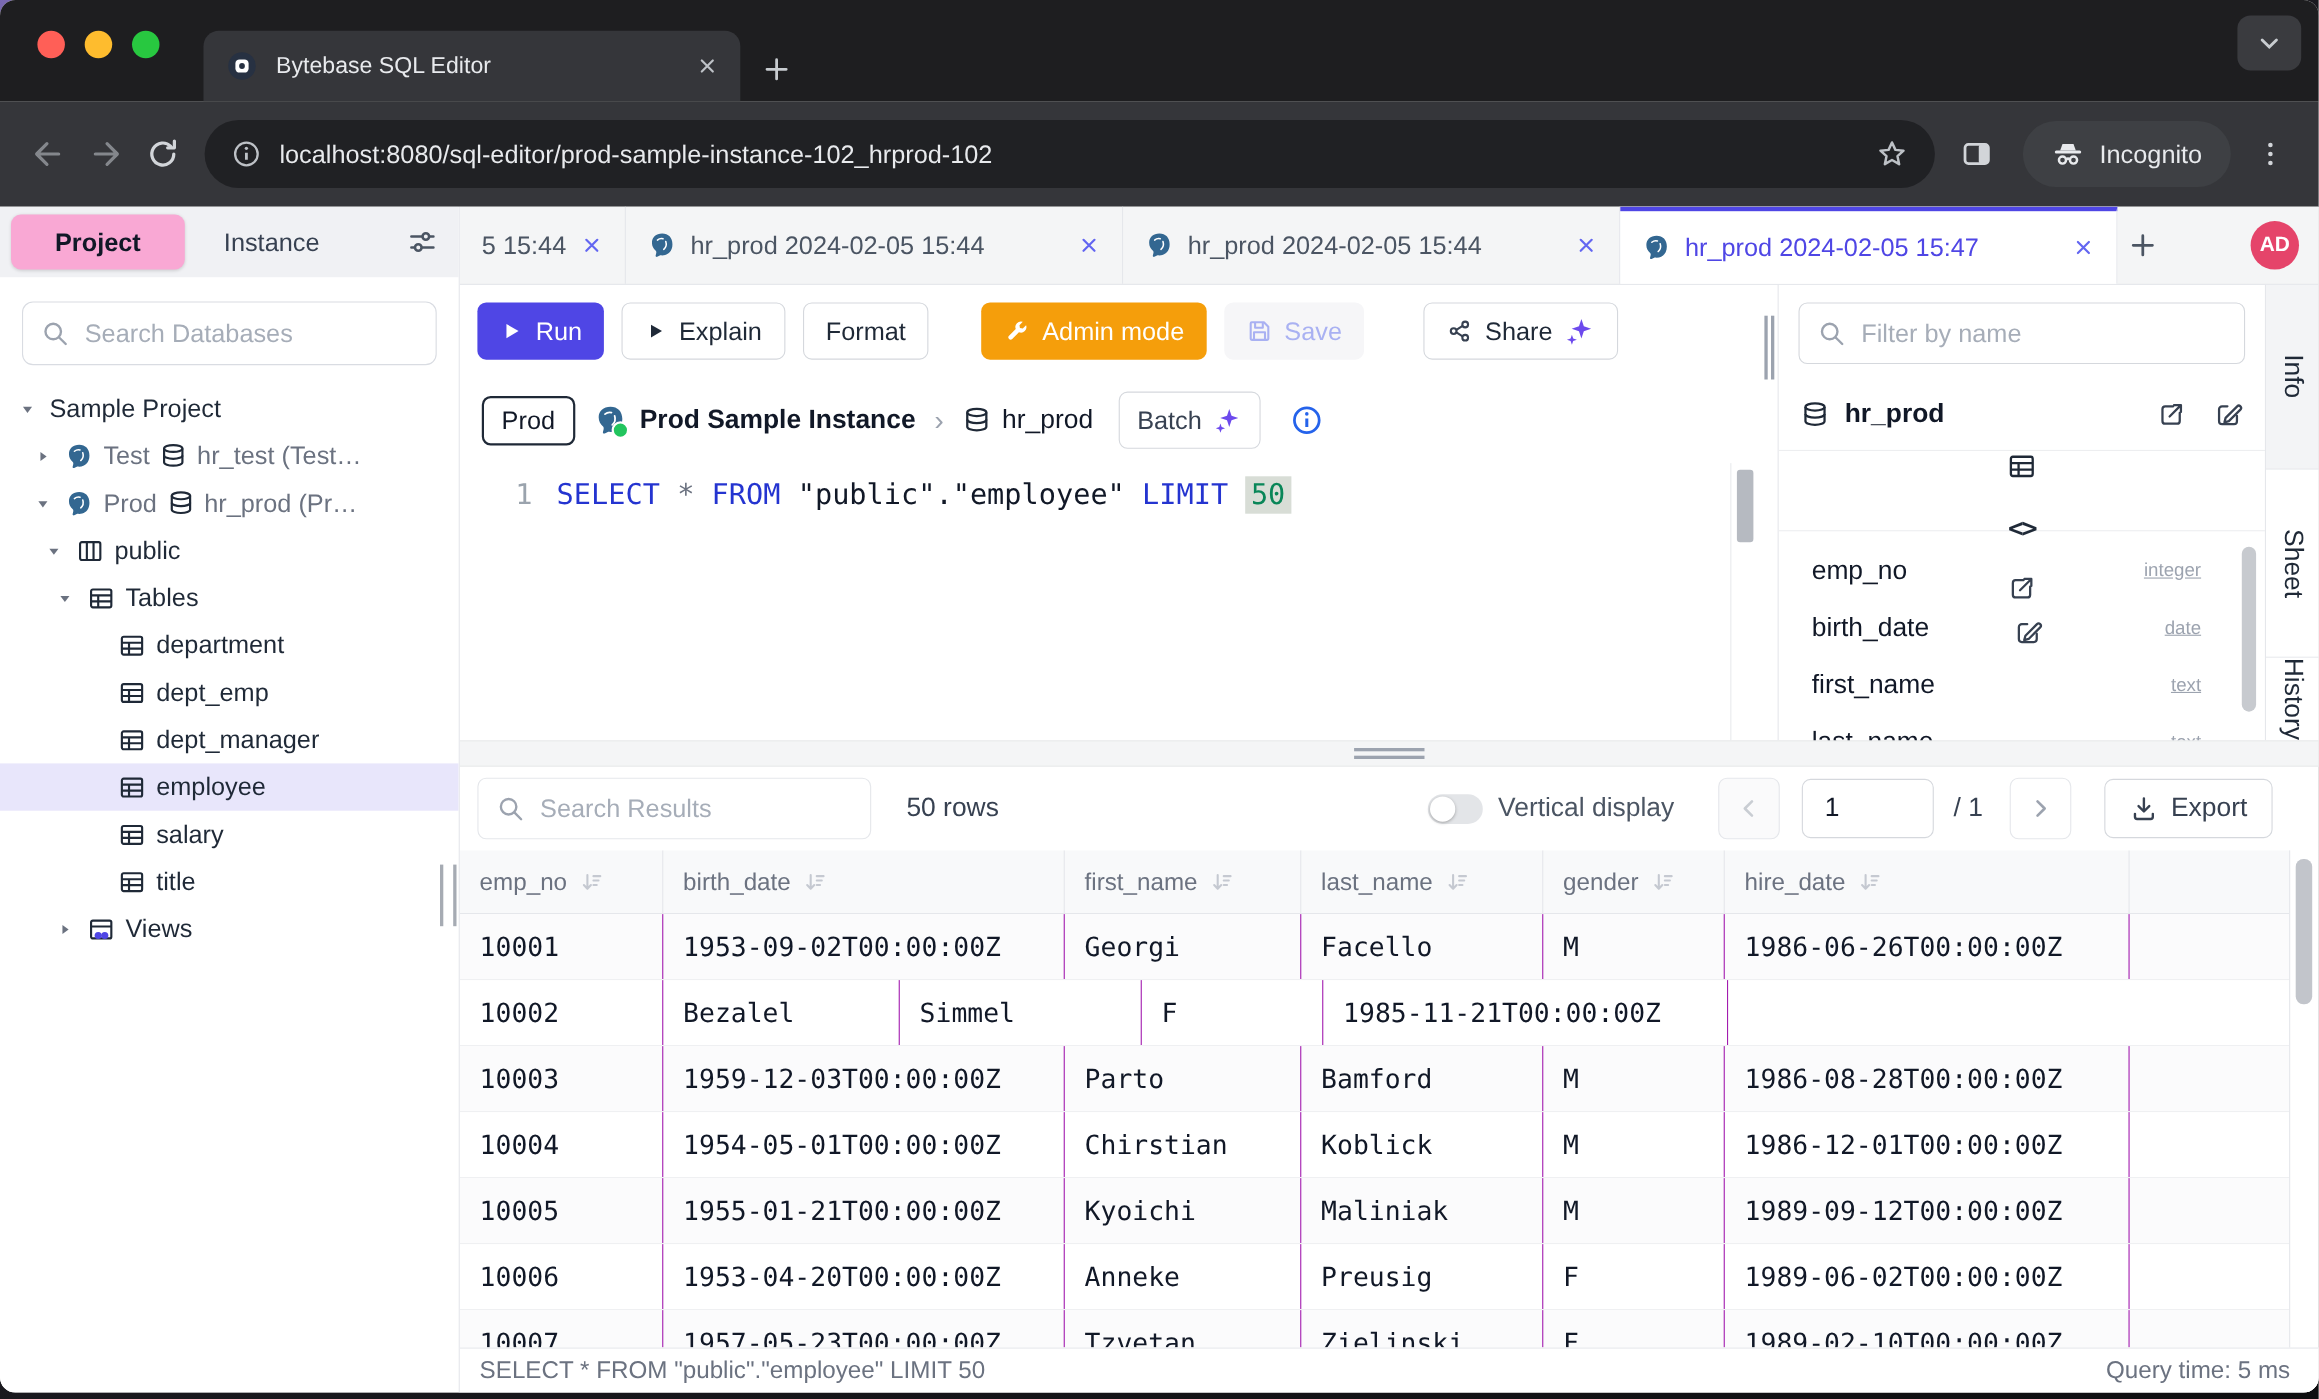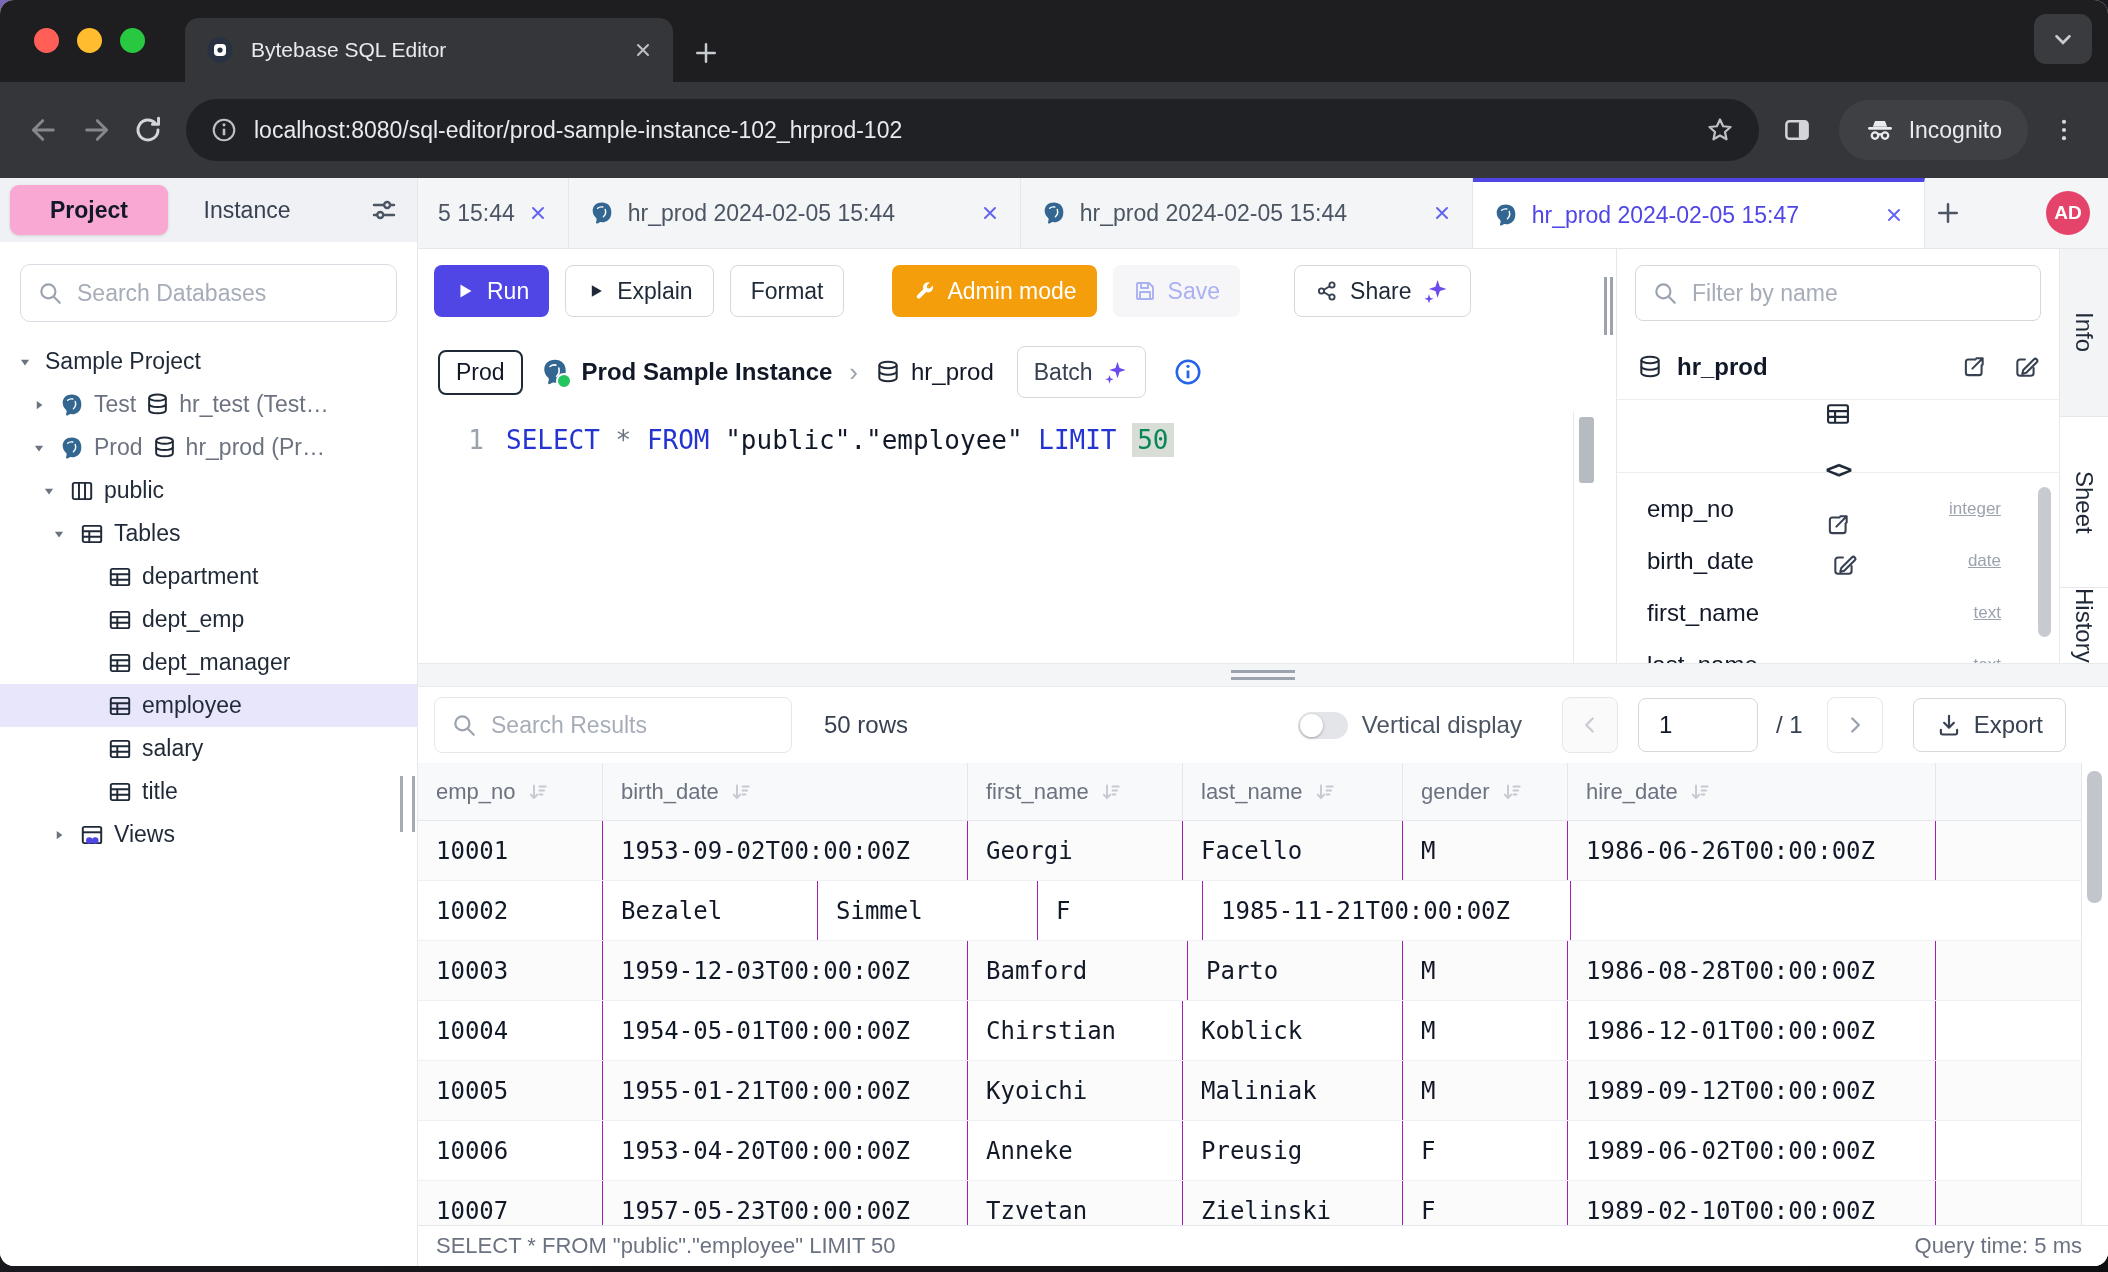--- a/index.html
+++ b/index.html
@@ -2,21 +2,21 @@
 <html><head>
 <meta charset="utf-8">
 <style>
   html,body{margin:0;padding:0;width:2108px;height:1272px;overflow:hidden;font-family:"Liberation Sans",sans-serif;}
   .screen{position:relative;width:2108px;height:1272px;background:linear-gradient(150deg,#7a69b3 0%,#4a3f72 9%,#1b1a20 45%,#0e0e10 100%);}
   .window{position:absolute;left:0;top:0;width:2108px;height:1266px;border-radius:14px;overflow:hidden;display:flex;flex-direction:column;background:#fff;}
   .icn{display:inline-flex;align-items:center;justify-content:center;line-height:0;}
   .icn svg{display:block;}
 
   
-  .tabstrip{height:82px;background:#1E1E20;position:relative;display:flex;align-items:flex-end;flex:none;}
+  .tabstrip{height:92px;background:#1E1E20;position:relative;display:flex;align-items:flex-end;flex:none;}
   .lights{position:absolute;left:34px;top:28px;display:flex;gap:18px;}
   .light{width:25px;height:25px;border-radius:50%;}
   .l-red{background:#FF5F57;} .l-yel{background:#FEBC2E;} .l-grn{background:#28C840;}
   .btab{margin-left:185px;width:448px;height:64px;background:#35363A;border-radius:14px 14px 0 0;display:flex;align-items:center;padding:0 20px;gap:16px;color:#E8EAED;font-size:21px;}
   .btab-title{flex:1;white-space:nowrap;overflow:hidden;}
   .bx{color:#BDC1C6;}
   .newtab{margin:0 0 14px 18px;color:#C8CCD0;}
   .tabsearch{position:absolute;right:16px;top:14px;width:58px;height:50px;background:#3A3B3F;border-radius:12px;display:flex;align-items:center;justify-content:center;color:#C8CCD0;}
   .btoolbar{height:96px;background:#35363A;display:flex;align-items:center;padding:0 18px;flex:none;}
   .navbtn{width:52px;height:52px;display:flex;align-items:center;justify-content:center;color:#84878C;}
@@ -800,22 +800,22 @@
                 <div class="td" style="width: 185px;">10002</div>
                 <div class="td" style="width: 215px;">Bezalel</div>
                 <div class="td" style="width: 220px;">Simmel</div>
                 <div class="td" style="width: 165px;">F</div>
                 <div class="td" style="width: 368px;">1985-11-21T00:00:00Z</div>
                 <div class="td fill"></div>
               </div>
               <div class="tdr">
                 <div class="td" style="width: 185px;">10003</div>
                 <div class="td" style="width: 365px;">1959-12-03T00:00:00Z</div>
+                <div class="td" style="width: 215px;">Parto</div>
                 <div class="td" style="width: 220px;">Bamford</div>
-                <div class="td" style="width: 215px;">Parto</div>
                 <div class="td" style="width: 165px;">M</div>
                 <div class="td" style="width: 368px;">1986-08-28T00:00:00Z</div>
                 <div class="td fill"></div>
               </div>
               <div class="tdr">
                 <div class="td" style="width: 185px;">10004</div>
                 <div class="td" style="width: 365px;">1954-05-01T00:00:00Z</div>
                 <div class="td" style="width: 215px;">Chirstian</div>
                 <div class="td" style="width: 220px;">Koblick</div>
                 <div class="td" style="width: 165px;">M</div>

